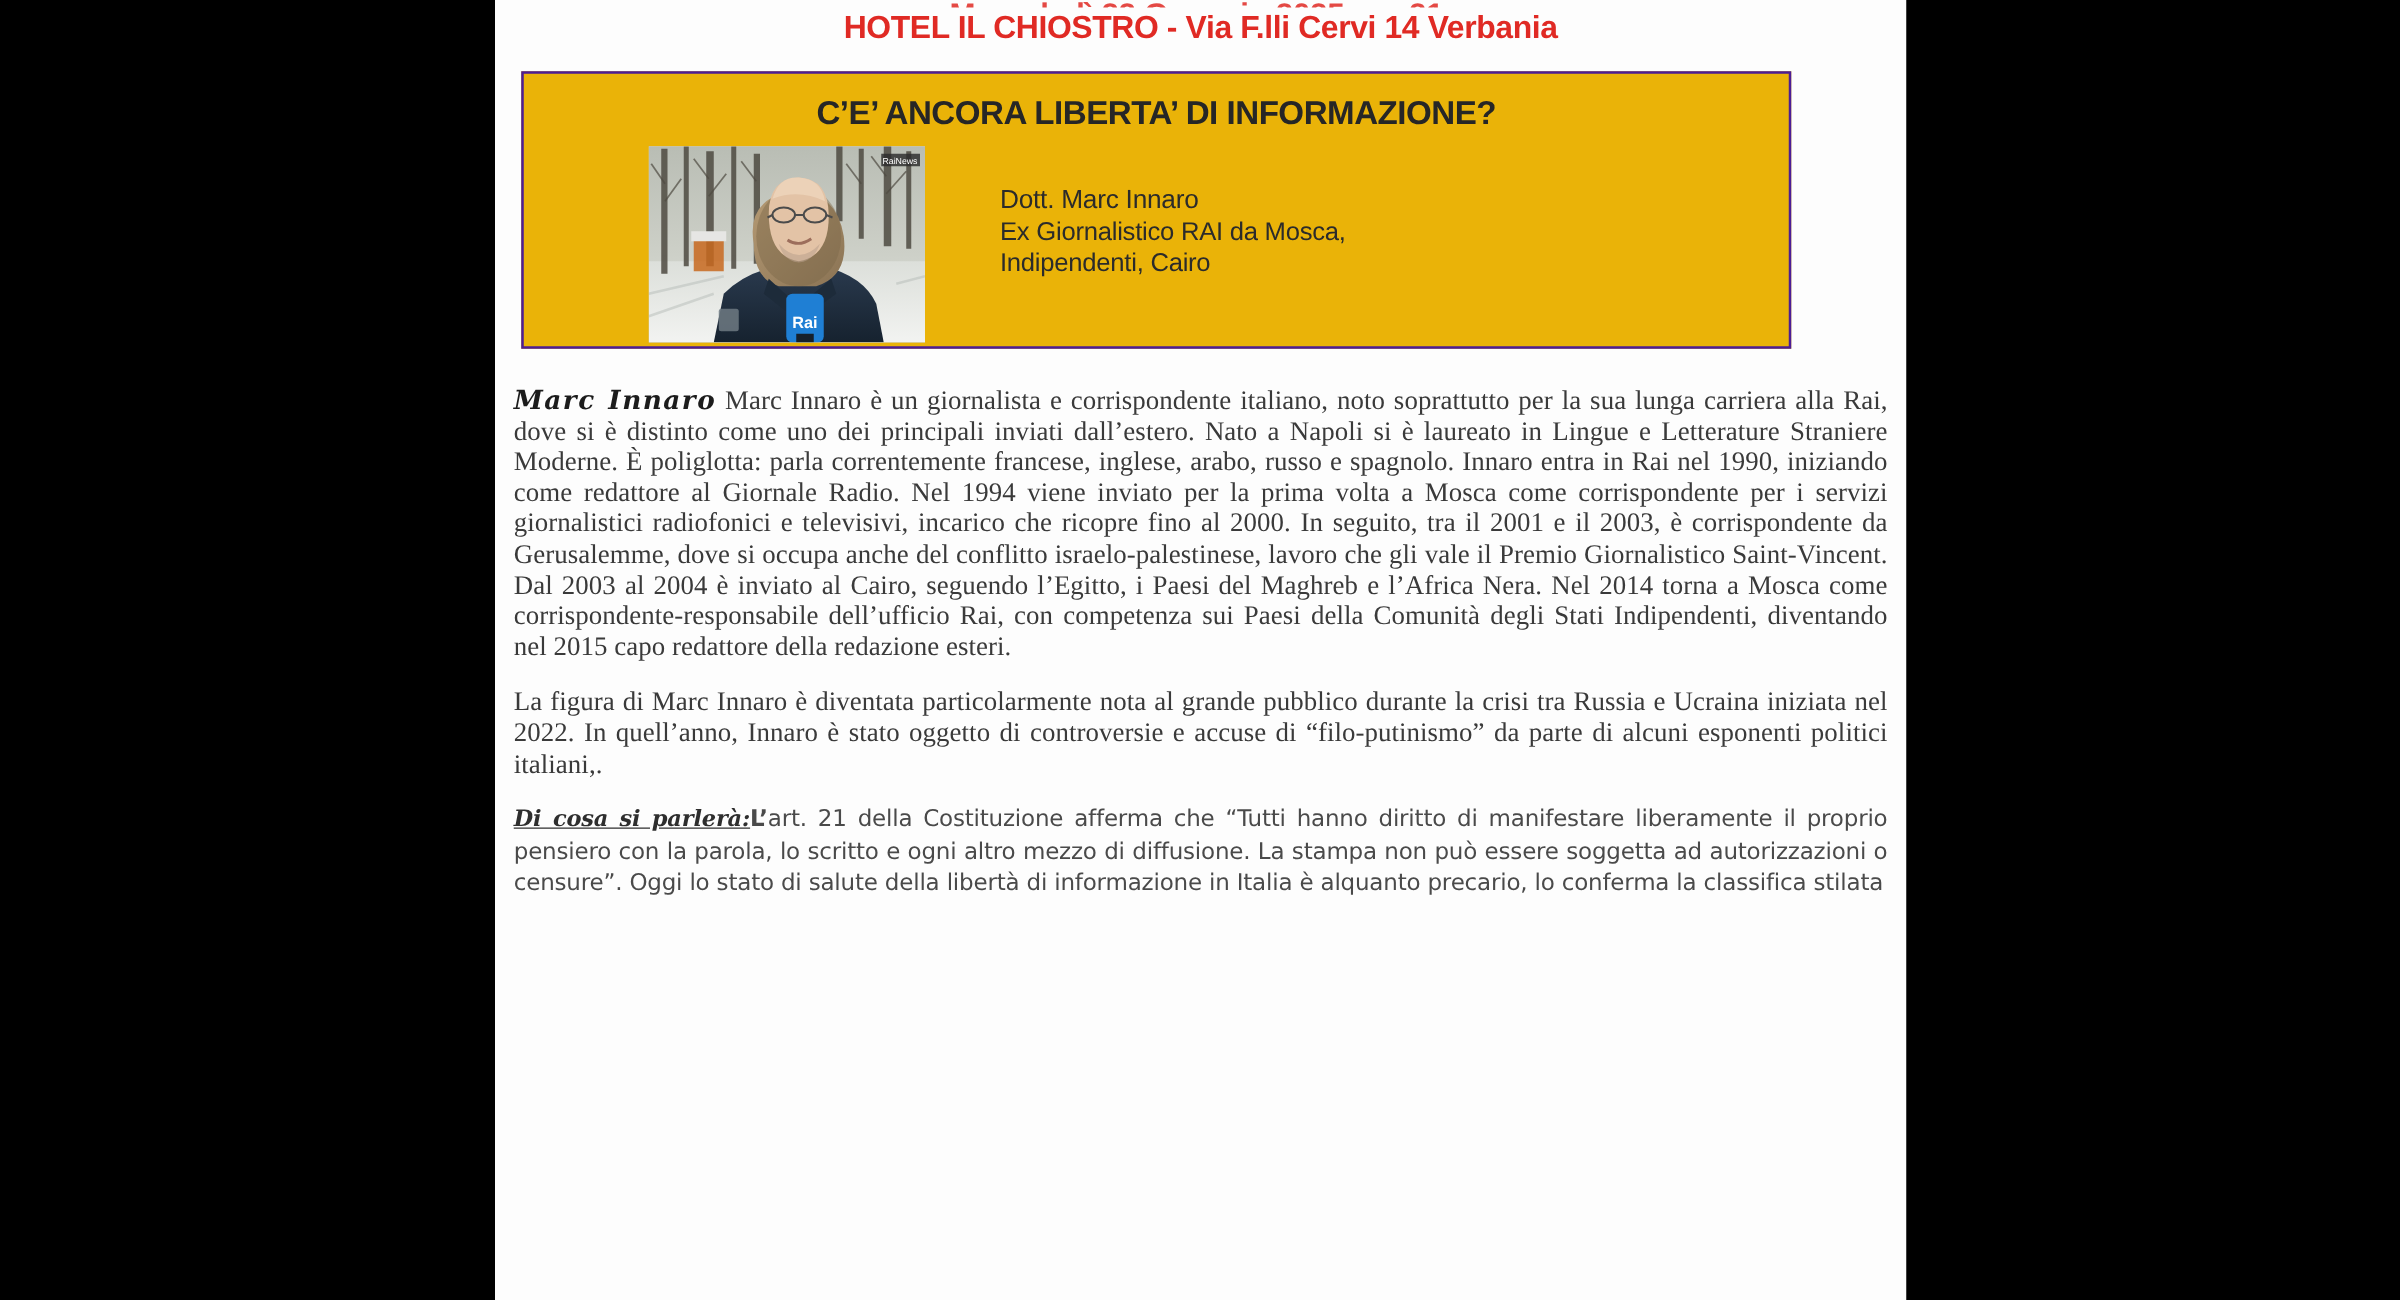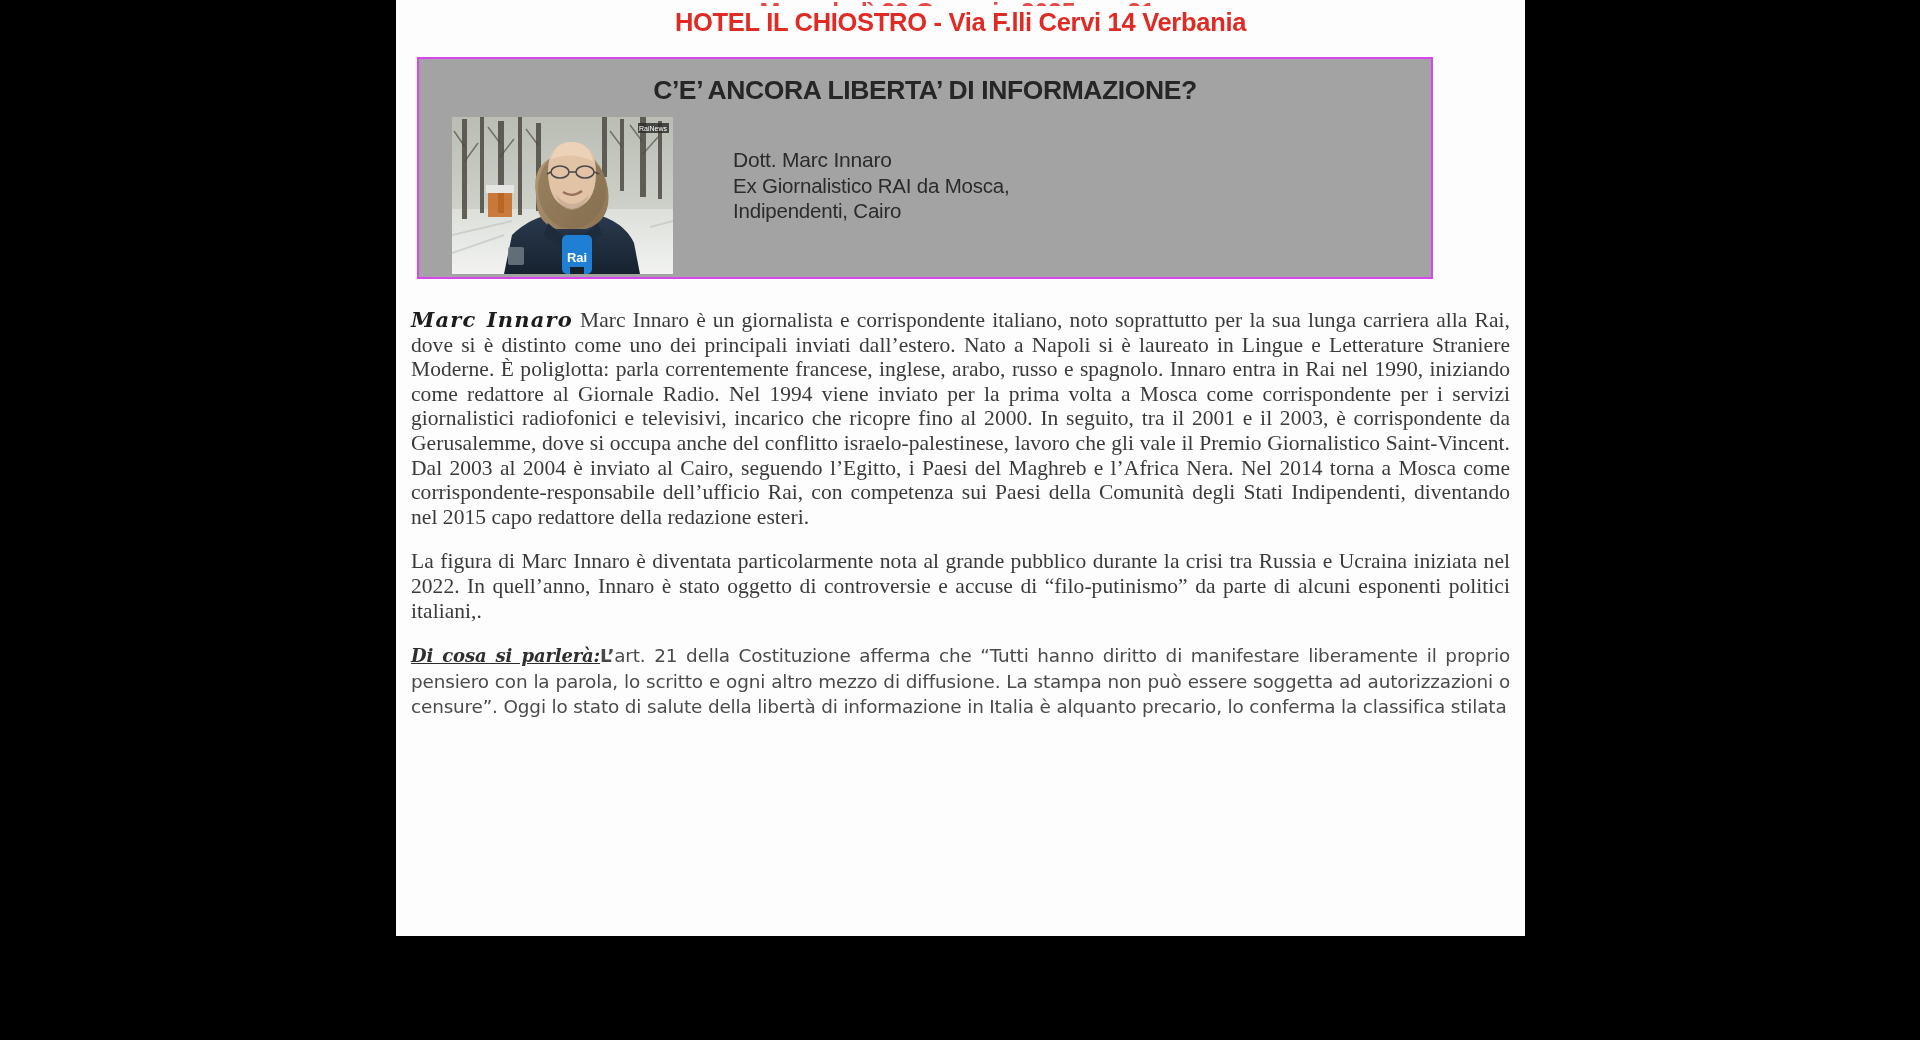--- a/index.html
+++ b/index.html
@@ -20,21 +20,21 @@
     height: 1040px;
     background: #000000;
   }
 
   
   #document-page {
     position: absolute;
     left: 396px;
     top: 0;
     width: 1129px;
-    height: 936px;
+    height: 1040px;
     background: #fdfdfd;
     overflow: hidden;
   }
 
   
   .venue-wrap {
     position: absolute;
     left: 0;
     top: 0;
     width: 1129px;
@@ -60,22 +60,22 @@
     margin-top: 1px;
   }
 
   
   #speaker-box {
     position: absolute;
     left: 21px;
     top: 57px;
     width: 1016px;
     height: 222px;
-    background: #a3a3a3;
-    border: 2px solid #d946ef;
+    background: #eab308;
+    border: 2px solid #4c1d95;
     box-sizing: border-box;
   }
   #speaker-title {
     text-align: center;
     font-size: 26.5px;
     font-weight: bold;
     color: #262626;
     letter-spacing: -0.4px;
     margin-top: 16px;
     white-space: nowrap;
@@ -84,21 +84,21 @@
     position: absolute;
     left: 0;
     top: 58px;
     width: 100%;
     display: flex;
     align-items: flex-start;
   }
   
   #speaker-photo {
     position: relative;
-    margin-left: 33px;
+    margin-left: 100px;
     width: 221px;
     height: 157px;
     background: #c9cfd2;
     overflow: hidden;
     flex: 0 0 auto;
     text-align: right;
   }
   #speaker-photo svg { display: block; }
 
   #speaker-meta {

